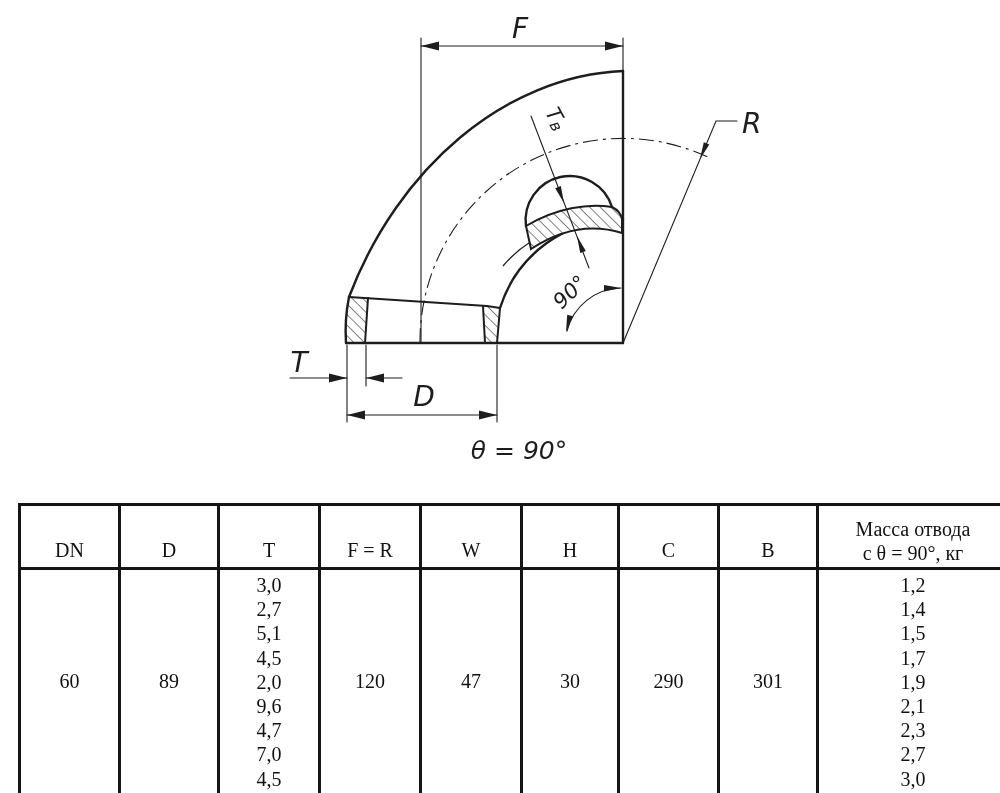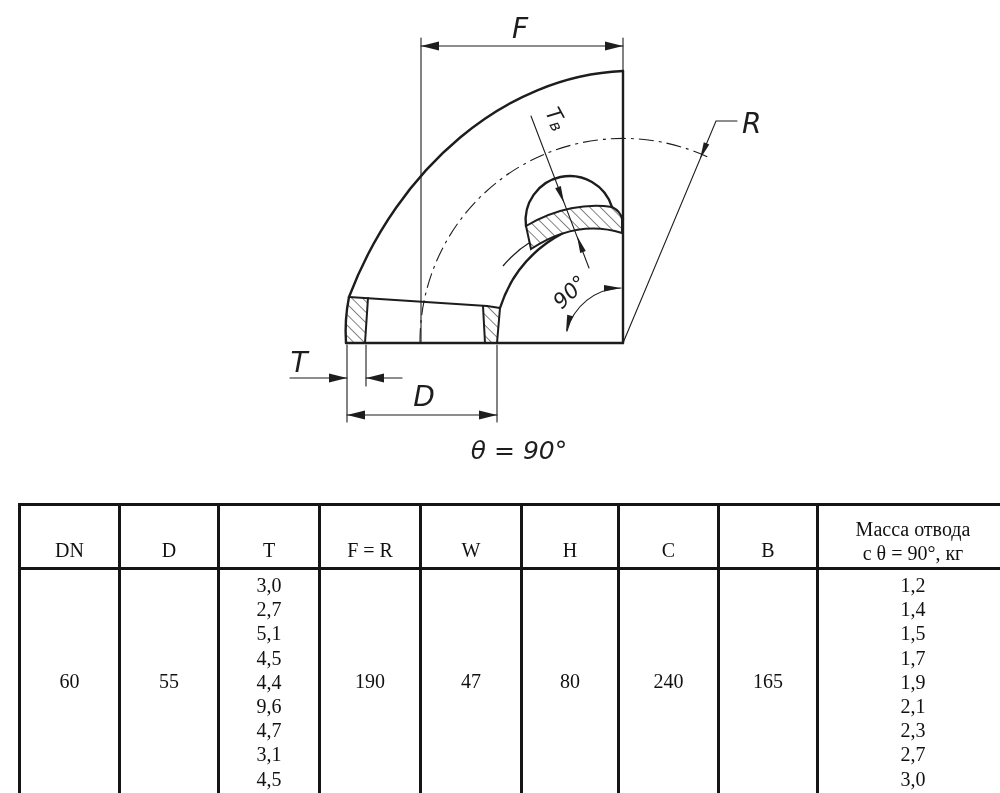--- a/index.html
+++ b/index.html
@@ -108,37 +108,37 @@
       <td class="c5">H</td>
       <td class="c6">C</td>
       <td class="c7">B</td>
       <td class="c8 mass">
         <div>Масса отвода</div>
         <div>с θ = 90°, кг</div>
       </td>
     </tr>
     <tr class="bdy">
       <td>60</td>
-      <td>55</td>
+      <td>89</td>
       <td class="multi">
         <div>3,0</div>
         <div>2,7</div>
         <div>5,1</div>
         <div>4,5</div>
-        <div>4,4</div>
+        <div>2,0</div>
         <div>9,6</div>
         <div>4,7</div>
-        <div>3,1</div>
+        <div>7,0</div>
         <div>4,5</div>
       </td>
-      <td>190</td>
+      <td>120</td>
       <td>47</td>
-      <td>80</td>
-      <td>240</td>
-      <td>165</td>
+      <td>30</td>
+      <td>290</td>
+      <td>301</td>
       <td class="multi">
         <div>1,2</div>
         <div>1,4</div>
         <div>1,5</div>
         <div>1,7</div>
         <div>1,9</div>
         <div>2,1</div>
         <div>2,3</div>
         <div>2,7</div>
         <div>3,0</div>

